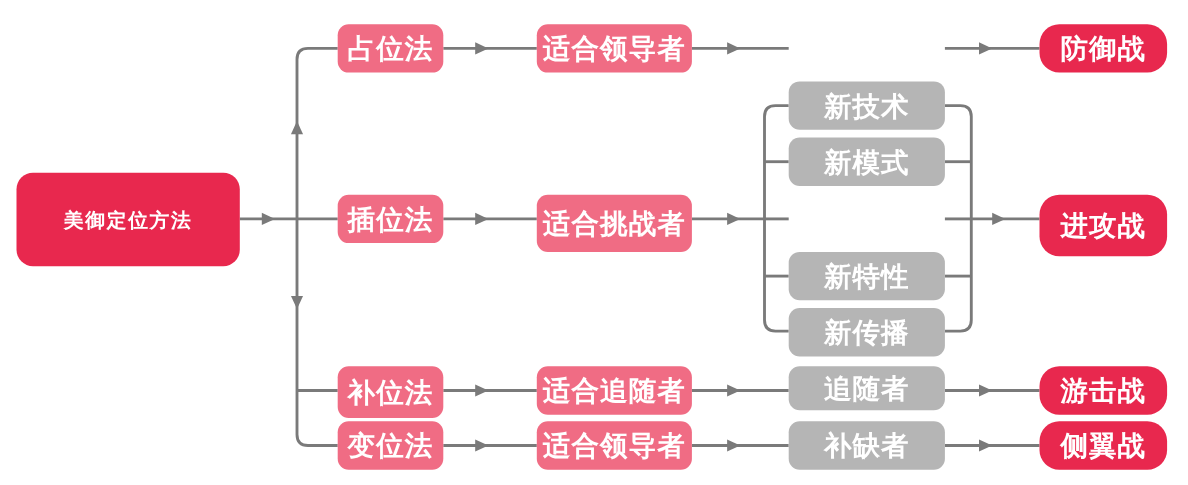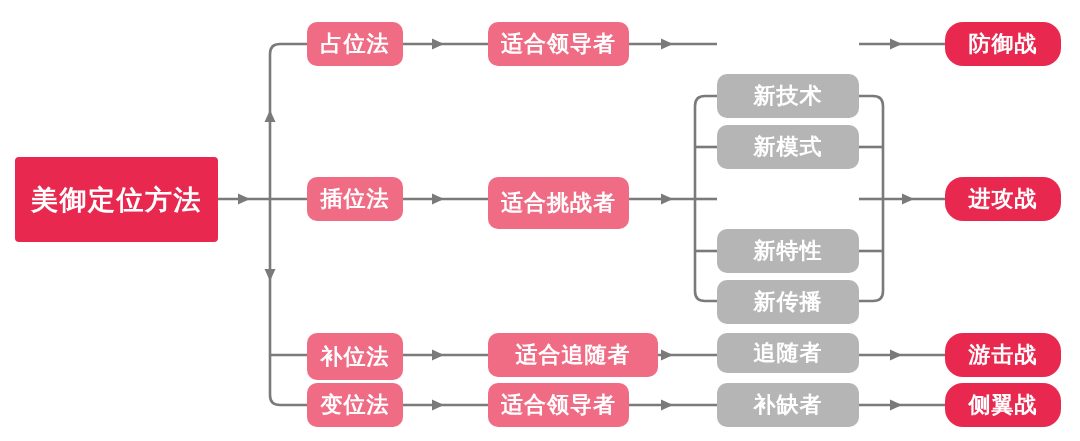--- a/index.html
+++ b/index.html
@@ -6,25 +6,25 @@
   body{
     width:1080px;height:441px;position:relative;overflow:hidden;
     font-family:"Liberation Sans","DejaVu Sans",sans-serif;
   }
   .canvas{position:absolute;left:0;top:0;width:1080px;height:441px;}
   svg.connectors{position:absolute;left:0;top:0;width:1080px;height:441px;}
   svg.connectors path{fill:none;stroke:var(--line,#7a7a7a);stroke-width:2.6px;}
   svg.connectors polygon{fill:var(--line,#7a7a7a);stroke:none;}
   .node{
     position:absolute;display:flex;align-items:center;justify-content:center;
-    color:#ffffff;font-weight:bold;font-size:22px;letter-spacing:1px;
+    color:#ffffff;font-weight:bold;font-size:25px;letter-spacing:1px;
     border-radius:10px;box-sizing:border-box;white-space:nowrap;
   }
   .node.main{
-    border-radius:4px;font-size:27px;letter-spacing:1.5px;
+    border-radius:15px;font-size:18px;letter-spacing:1.5px;
     background:var(--red,#e8284e);
   }
   .node.red{background:var(--red,#e8284e);border-radius:18px;}
   .node.pink{background:var(--pink,#f06c84);}
   .node.gray{background:var(--gray,#b5b5b5);}
 </style>
 </head>
 <body>
 
 <div class="canvas">
@@ -82,28 +82,28 @@
 
   <div class="node main" style="left:15px;top:157px;width:203px;height:85px">美御定位方法</div>
 
   <div class="node pink" style="left:307px;top:22px;width:96px;height:44px">占位法</div>
   <div class="node pink" style="left:307px;top:177px;width:96px;height:44px">插位法</div>
   <div class="node pink" style="left:307px;top:333px;width:96px;height:47px">补位法</div>
   <div class="node pink" style="left:307px;top:383px;width:96px;height:44px">变位法</div>
 
   <div class="node pink" style="left:488px;top:22px;width:141px;height:44px">适合领导者</div>
   <div class="node pink" style="left:488px;top:177px;width:141px;height:52px">适合挑战者</div>
-  <div class="node pink" style="left:488px;top:333px;width:170px;height:44px">适合追随者</div>
+  <div class="node pink" style="left:488px;top:333px;width:141px;height:44px">适合追随者</div>
   <div class="node pink" style="left:488px;top:383px;width:141px;height:44px">适合领导者</div>
 
   <div class="node gray" style="left:717px;top:125px;width:142px;height:44px">新模式</div>
   <div class="node gray" style="left:717px;top:74px;width:142px;height:44px">新技术</div>
   <div class="node gray" style="left:717px;top:229px;width:142px;height:44px">新特性</div>
   <div class="node gray" style="left:717px;top:280px;width:142px;height:44px">新传播</div>
   <div class="node gray" style="left:717px;top:333px;width:142px;height:40px">追随者</div>
   <div class="node gray" style="left:717px;top:383px;width:142px;height:44px">补缺者</div>
 
   <div class="node red" style="left:945px;top:22px;width:116px;height:44px">防御战</div>
-  <div class="node red" style="left:945px;top:177px;width:116px;height:44px">进攻战</div>
+  <div class="node red" style="left:945px;top:177px;width:116px;height:56px">进攻战</div>
   <div class="node red" style="left:945px;top:333px;width:116px;height:44px">游击战</div>
   <div class="node red" style="left:945px;top:383px;width:116px;height:44px">侧翼战</div>
 
 </div>
 
 </body></html>

